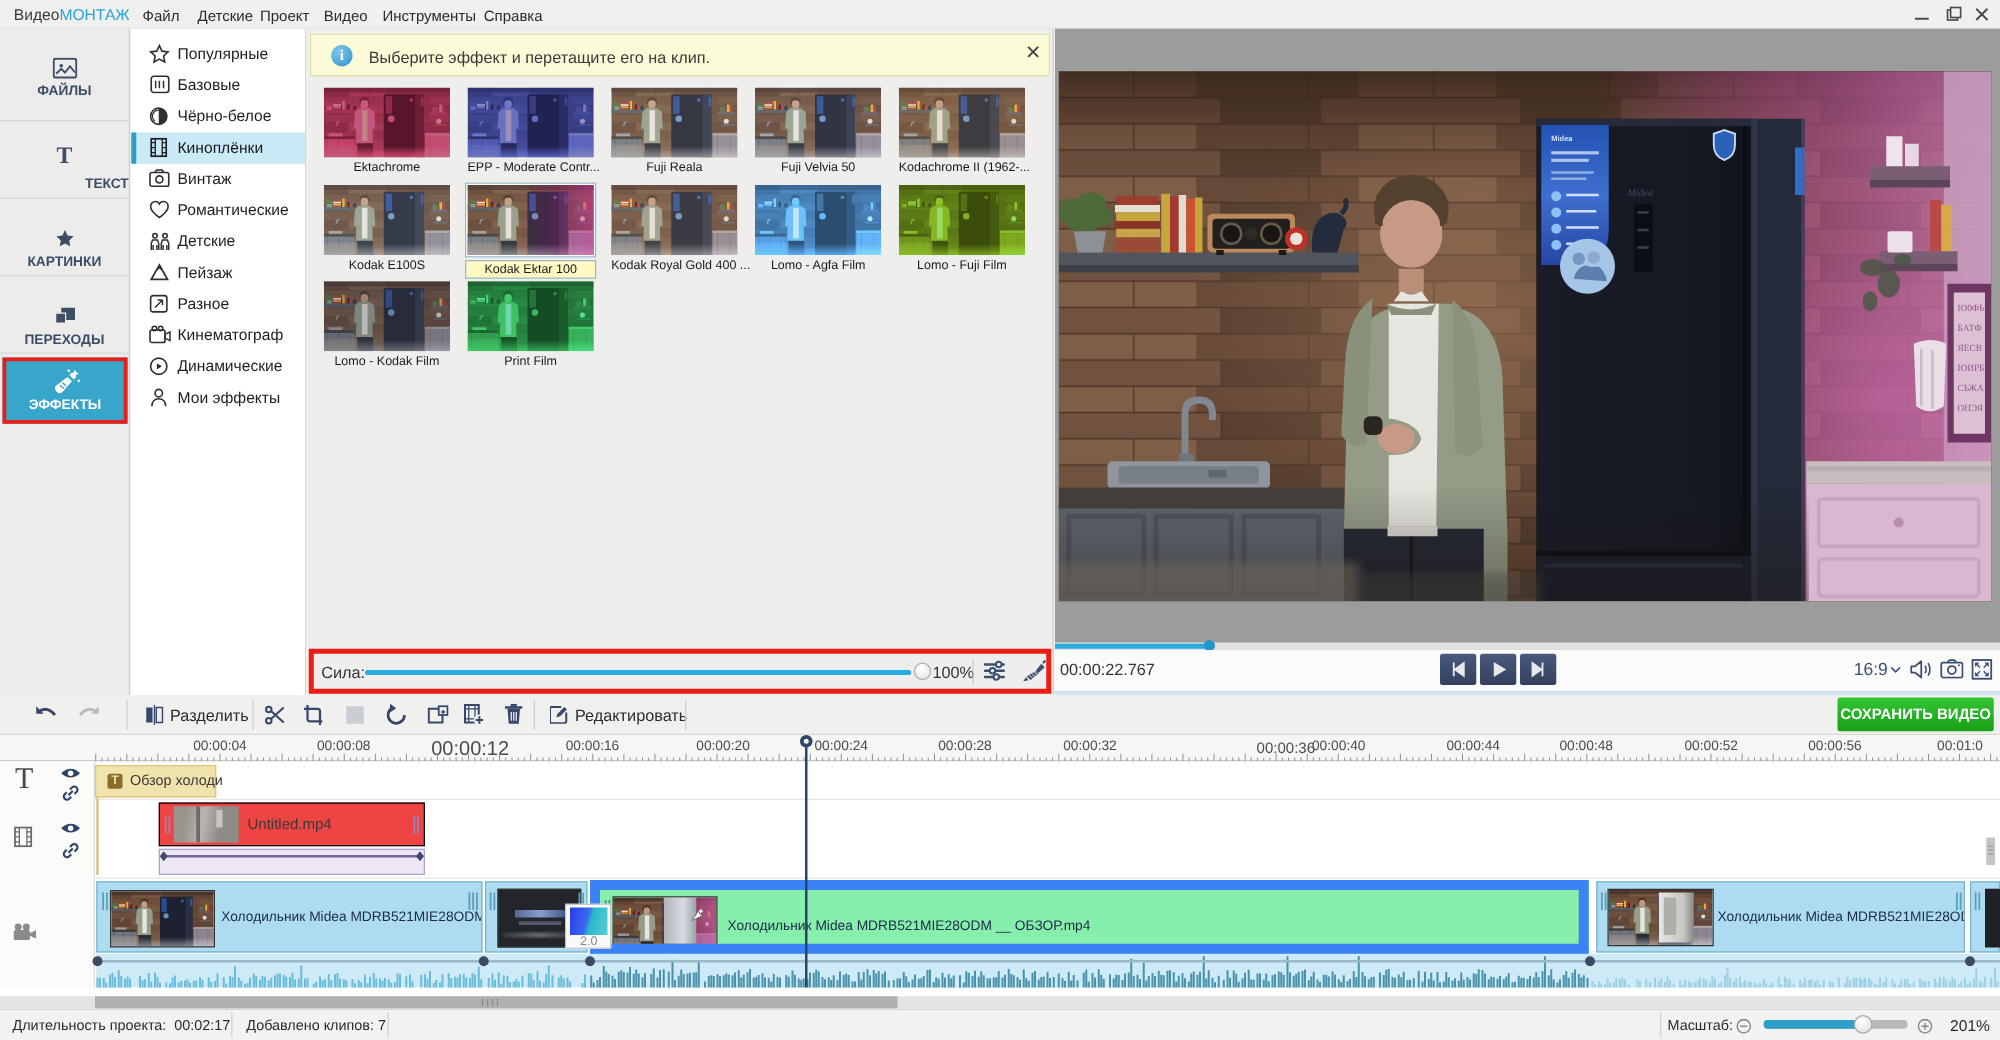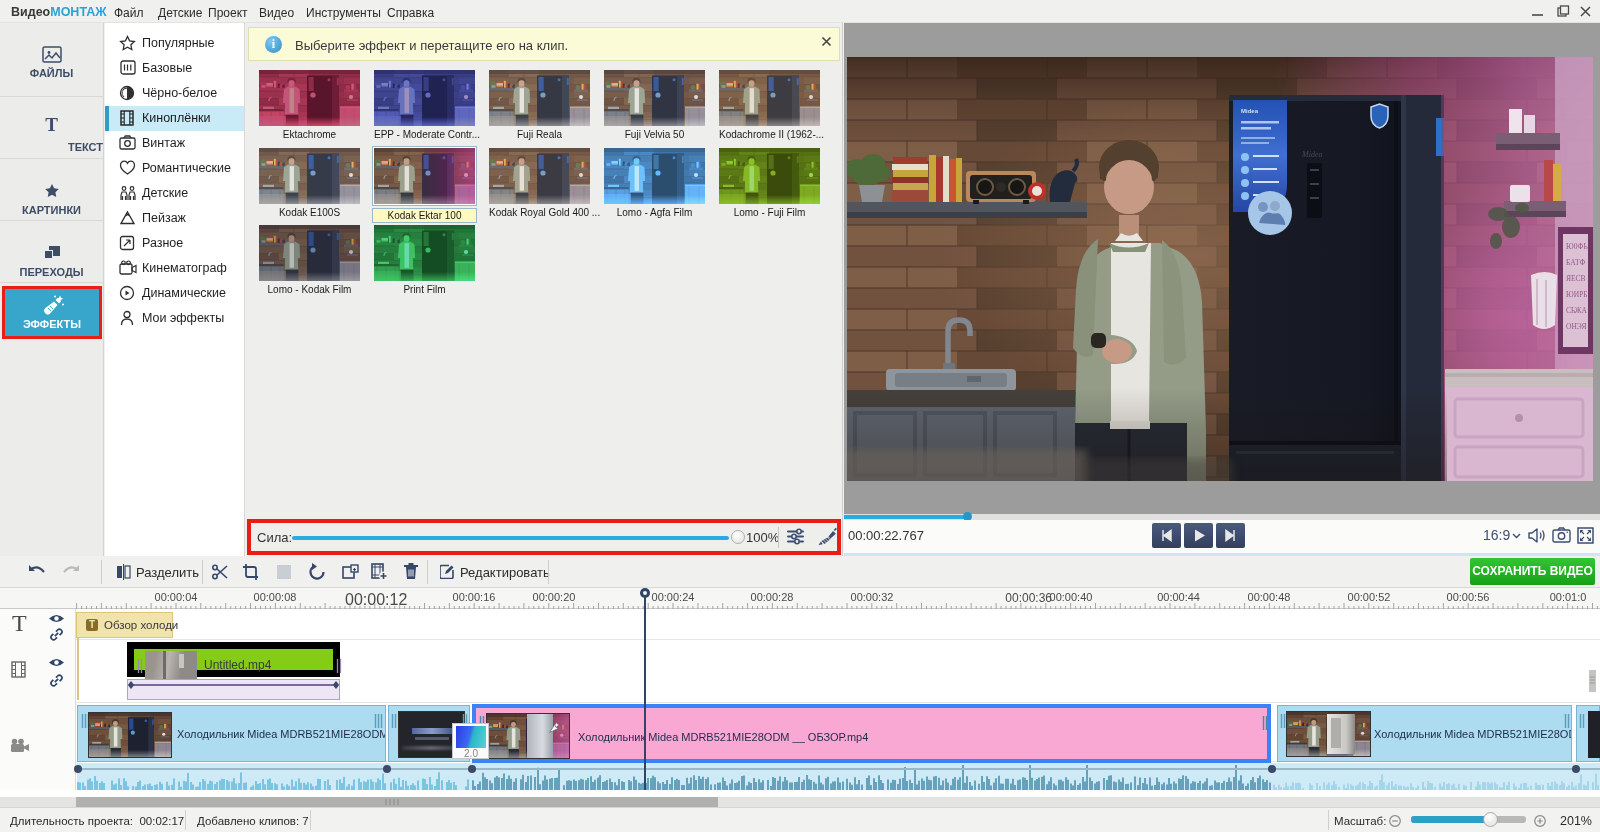--- a/index.html
+++ b/index.html
@@ -70,21 +70,21 @@
   <circle cx="54" cy="25" r="2.6" fill="#6fa3d8" opacity=".9"></circle>
   <circle cx="70" cy="9.8" r="1.5" fill="#3a6fc0" opacity=".85"></circle>
   <rect x="77.8" y="8" width="2" height="7" fill="#2e5fb8" opacity=".8"></rect>
   <rect x="0" y="47" width="101" height="9" fill="url(#fadeW)" opacity=".55"></rect>
   <rect x="0" y="46" width="27" height="10" fill="#9a9088" opacity=".55"></rect>
 </symbol>
 </defs>
 </svg>
 
 <div class="abs" style="left:0;top:0;width:1600px;height:23px;background:#f0f0ee;border-bottom:1px solid #e2e2e0">
-  <div class="abs" style="left:11px;top:5px;font-size:12.5px;font-weight:bold;color:#3a3a3a">Видео<span style="color:#2aa2d8">МОНТАЖ</span></div>
+  <div class="abs" style="left:11px;top:5px;font-size:12.5px;font-weight:normal;color:#3a3a3a">Видео<span style="color:#2aa2d8">МОНТАЖ</span></div>
   <div class="abs" style="left:114px;top:6px;font-size:12px;color:#2b2b2b">Файл</div>
   <div class="abs" style="left:158px;top:6px;font-size:12px;color:#2b2b2b">Детские</div>
   <div class="abs" style="left:208px;top:6px;font-size:12px;color:#2b2b2b">Проект</div>
   <div class="abs" style="left:259px;top:6px;font-size:12px;color:#2b2b2b">Видео</div>
   <div class="abs" style="left:306px;top:6px;font-size:12px;color:#2b2b2b">Инструменты</div>
   <div class="abs" style="left:387px;top:6px;font-size:12px;color:#2b2b2b">Справка</div>
   <svg class="abs" style="left:1530px;top:4px" width="66" height="16" viewBox="0 0 66 16">
     <path d="M2 11h11" stroke="#4a4a4a" stroke-width="1.6" fill="none"></path>
     <rect x="28" y="4" width="8" height="8" fill="none" stroke="#4a4a4a" stroke-width="1.3"></rect>
     <rect x="30.5" y="2" width="8" height="8" fill="#f0f0ee" stroke="#4a4a4a" stroke-width="1.3"></rect>
@@ -646,21 +646,21 @@
   <div class="abs" style="left:460px;top:9px;font-size:13px;color:#2b2b2b">Редактировать</div>
   <div class="abs" style="left:548px;top:4px;width:1px;height:24px;background:#cecece"></div>
 </div>
 
 <div class="abs" id="tl" style="left:0;top:588px;width:1600px;height:219px;background:#fff;overflow:hidden">
   <div class="abs" style="left:0;top:0;width:1600px;height:21px;background:#f6f6f4;border-bottom:1px solid #c9c9c7"></div>
       <div class="abs" style="left:146px;top:3px;width:60px;text-align:center;font-size:11px;color:#4a4a4a">00:00:04</div>
       <div class="abs" style="left:245px;top:3px;width:60px;text-align:center;font-size:11px;color:#4a4a4a">00:00:08</div>
       <div class="abs" style="left:345px;top:3px;width:60px;text-align:center;font-size:16px;color:#4a4a4a">00:00:12</div>
       <div class="abs" style="left:444px;top:3px;width:60px;text-align:center;font-size:11px;color:#4a4a4a">00:00:16</div>
-      <div class="abs" style="left:524px;top:3px;width:60px;text-align:center;font-size:11px;color:#4a4a4a">00:00:20</div>
+      <div class="abs" style="left:557px;top:3px;width:60px;text-align:left;font-size:11px;color:#4a4a4a">00:00:20</div>
       <div class="abs" style="left:643px;top:3px;width:60px;text-align:center;font-size:11px;color:#4a4a4a">00:00:24</div>
       <div class="abs" style="left:742px;top:3px;width:60px;text-align:center;font-size:11px;color:#4a4a4a">00:00:28</div>
       <div class="abs" style="left:842px;top:3px;width:60px;text-align:center;font-size:11px;color:#4a4a4a">00:00:32</div>
       <div class="abs" style="left:992px;top:3px;width:60px;text-align:right;font-size:12px;color:#4a4a4a">00:00:36</div>
       <div class="abs" style="left:1041px;top:3px;width:60px;text-align:center;font-size:11px;color:#4a4a4a">00:00:40</div>
       <div class="abs" style="left:1140px;top:3px;width:60px;text-align:right;font-size:11px;color:#4a4a4a">00:00:44</div>
       <div class="abs" style="left:1239px;top:3px;width:60px;text-align:center;font-size:11px;color:#4a4a4a">00:00:48</div>
       <div class="abs" style="left:1339px;top:3px;width:60px;text-align:center;font-size:11px;color:#4a4a4a">00:00:52</div>
       <div class="abs" style="left:1438px;top:3px;width:60px;text-align:center;font-size:11px;color:#4a4a4a">00:00:56</div>
       <div class="abs" style="left:1538px;top:3px;width:60px;text-align:center;font-size:11px;color:#4a4a4a">00:01:0</div>
@@ -710,21 +710,21 @@
           <path d="M14 8.5l5-2.5v7l-5-2.5z"></path>
         </g>
       </svg>
 
   <div class="abs" style="left:77px;top:24px;width:2px;height:88px;background:#d8c588"></div>
   <div class="abs" style="left:76px;top:24px;width:97px;height:26px;background:#f1e3ac;border:1px solid #dcc678">
     <div class="abs" style="left:9px;top:6px;width:12px;height:12px;background:#8a6c2a;border-radius:2px;color:#f1e3ac;font-size:10px;font-weight:bold;text-align:center;line-height:12px">T</div>
     <div class="abs" style="left:27px;top:6px;font-size:11.5px;color:#3a3a3a;white-space:nowrap">Обзор холоди</div>
   </div>
 
-  <div class="abs" style="left:127px;top:54px;width:213px;height:35px;background:#84cc16;border:7px solid #000000">
+  <div class="abs" style="left:127px;top:54px;width:213px;height:35px;background:#ef4444;border:1px solid #000000">
     <svg class="abs" style="left:3px;top:4px" width="6" height="26" viewBox="0 0 6 26">
           <path d="M1.5 6v14M4.5 6v14" stroke="#9888b8" stroke-width="1.3"></path>
         </svg>
     <div class="abs" style="left:11px;top:2px;width:52px;height:29px;background:linear-gradient(100deg,#9a948e 20%,#b8b4ae 45%,#8e8a88 70%);overflow:hidden">
           <div class="abs" style="left:18px;top:0;width:3px;height:29px;background:#6e6a66"></div>
           <div class="abs" style="left:34px;top:3px;width:5px;height:14px;background:#c8c4be"></div>
         </div>
     <div class="abs" style="left:70px;top:9px;font-size:12px;color:#3a3a3a">Untitled.mp4</div>
     <svg class="abs" style="left:202px;top:4px" width="6" height="26" viewBox="0 0 6 26">
           <path d="M1.5 6v14M4.5 6v14" stroke="#9888b8" stroke-width="1.3"></path>
@@ -758,21 +758,21 @@
         </svg>
     <div class="abs" style="left:9px;top:5px;width:67px;height:47px;background:#23252b;border:1px solid #333">
           <div class="abs" style="left:13px;top:16px;width:40px;height:6px;background:linear-gradient(90deg,#55689c,#8a9cc8,#46598c);filter:blur(0.6px)"></div>
           <div class="abs" style="left:16px;top:25px;width:34px;height:3px;background:#525a6e"></div>
           <div class="abs" style="left:3px;top:34px;width:58px;height:4px;background:linear-gradient(90deg,#35383f,#686b72,#35383f);filter:blur(1px)"></div>
         </div>
     <svg class="abs" style="left:73px;top:6px" width="6" height="18" viewBox="0 0 6 18">
           <path d="M1.5 2v14M4.5 2v14" stroke="#5a9cbc" stroke-width="1.4"></path>
         </svg>
   </div>
-  <div class="abs" style="left:472px;top:116px;width:799px;height:59px;background:#f9a8d4;border:4px solid #3b82f6;overflow:hidden">
+  <div class="abs" style="left:472px;top:116px;width:799px;height:59px;background:#86efac;border:8px solid #3b82f6;overflow:hidden">
     <svg class="abs" style="left:3px;top:6px" width="6" height="18" viewBox="0 0 6 18">
           <path d="M1.5 2v14M4.5 2v14" stroke="#4a88a8" stroke-width="1.4"></path>
         </svg>
     <div class="abs" style="left:10px;top:5px;width:84px;height:46px;border:1px solid #333"><svg width="82" height="44" viewBox="0 0 101 56" preserveAspectRatio="none">
             <use href="#ms"></use>
           </svg>
       <div class="abs" style="left:0;top:0;width:82px;height:44px;background:linear-gradient(90deg,transparent 45%,rgba(200,45,150,0.45) 75%,rgba(220,90,180,0.6) 100%)"></div>
       <div class="abs" style="left:40px;top:0;width:26px;height:44px;background:linear-gradient(90deg,#b0b4ba,#d8dce2 60%,#9aa0a8)"></div>
       <svg class="abs" style="left:60px;top:7px" width="14" height="14" viewBox="0 0 16 16">
             <path d="M3 13L9 4l1.2 3.2L13 8.5z" fill="#fff" stroke="#555" stroke-width=".7"></path>

